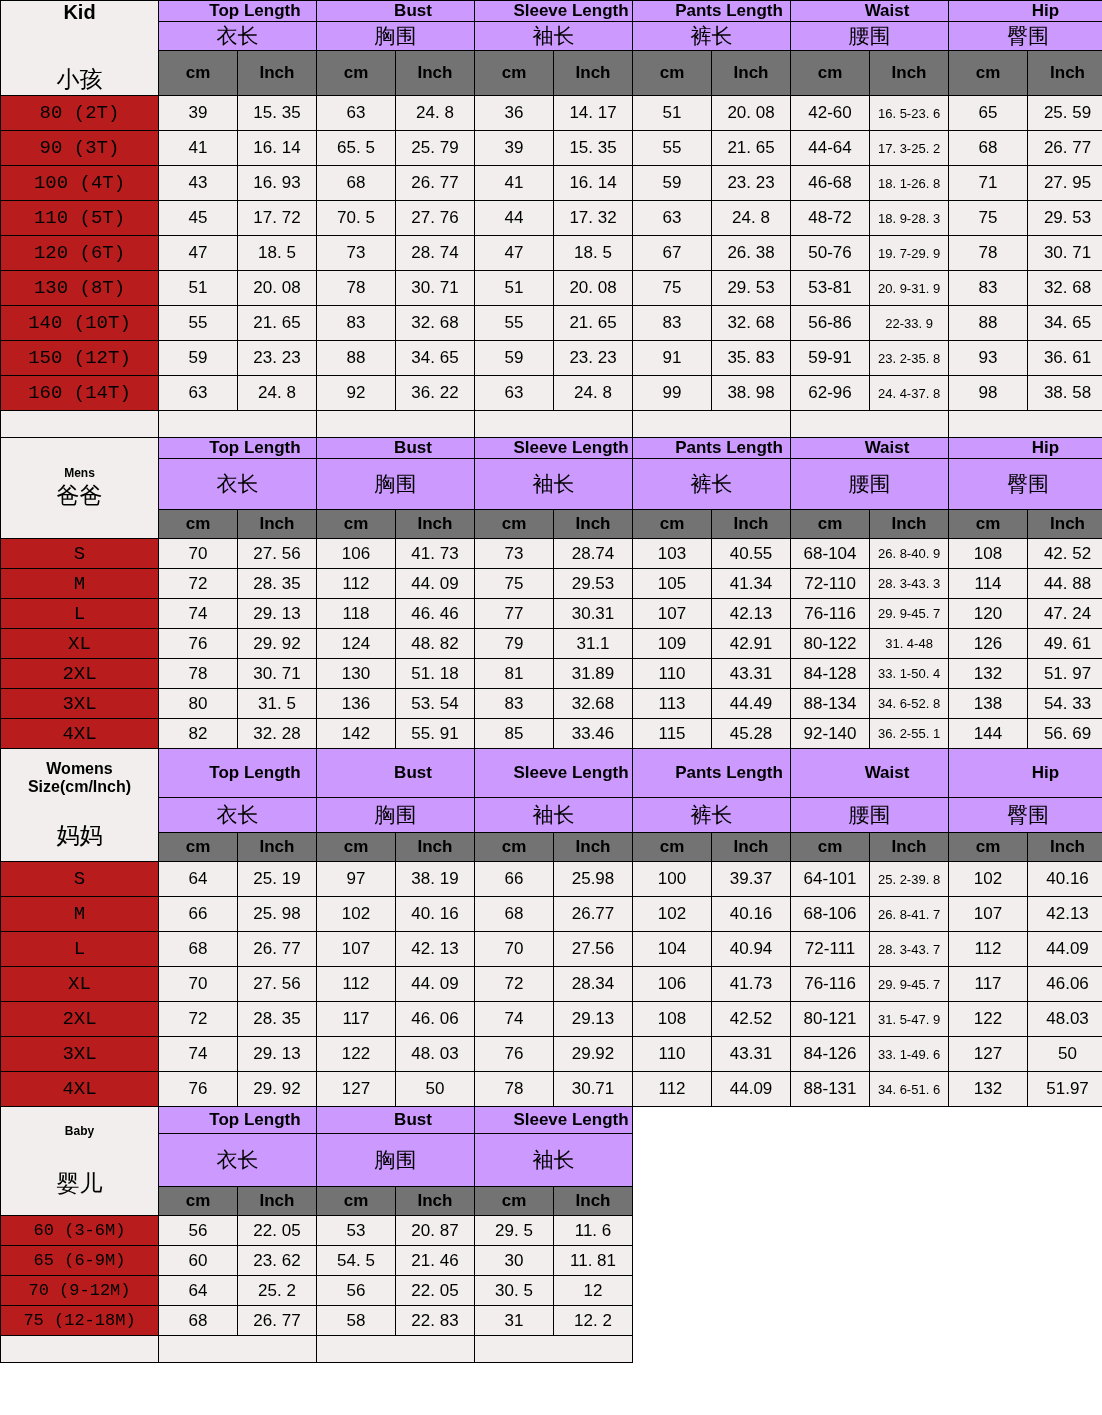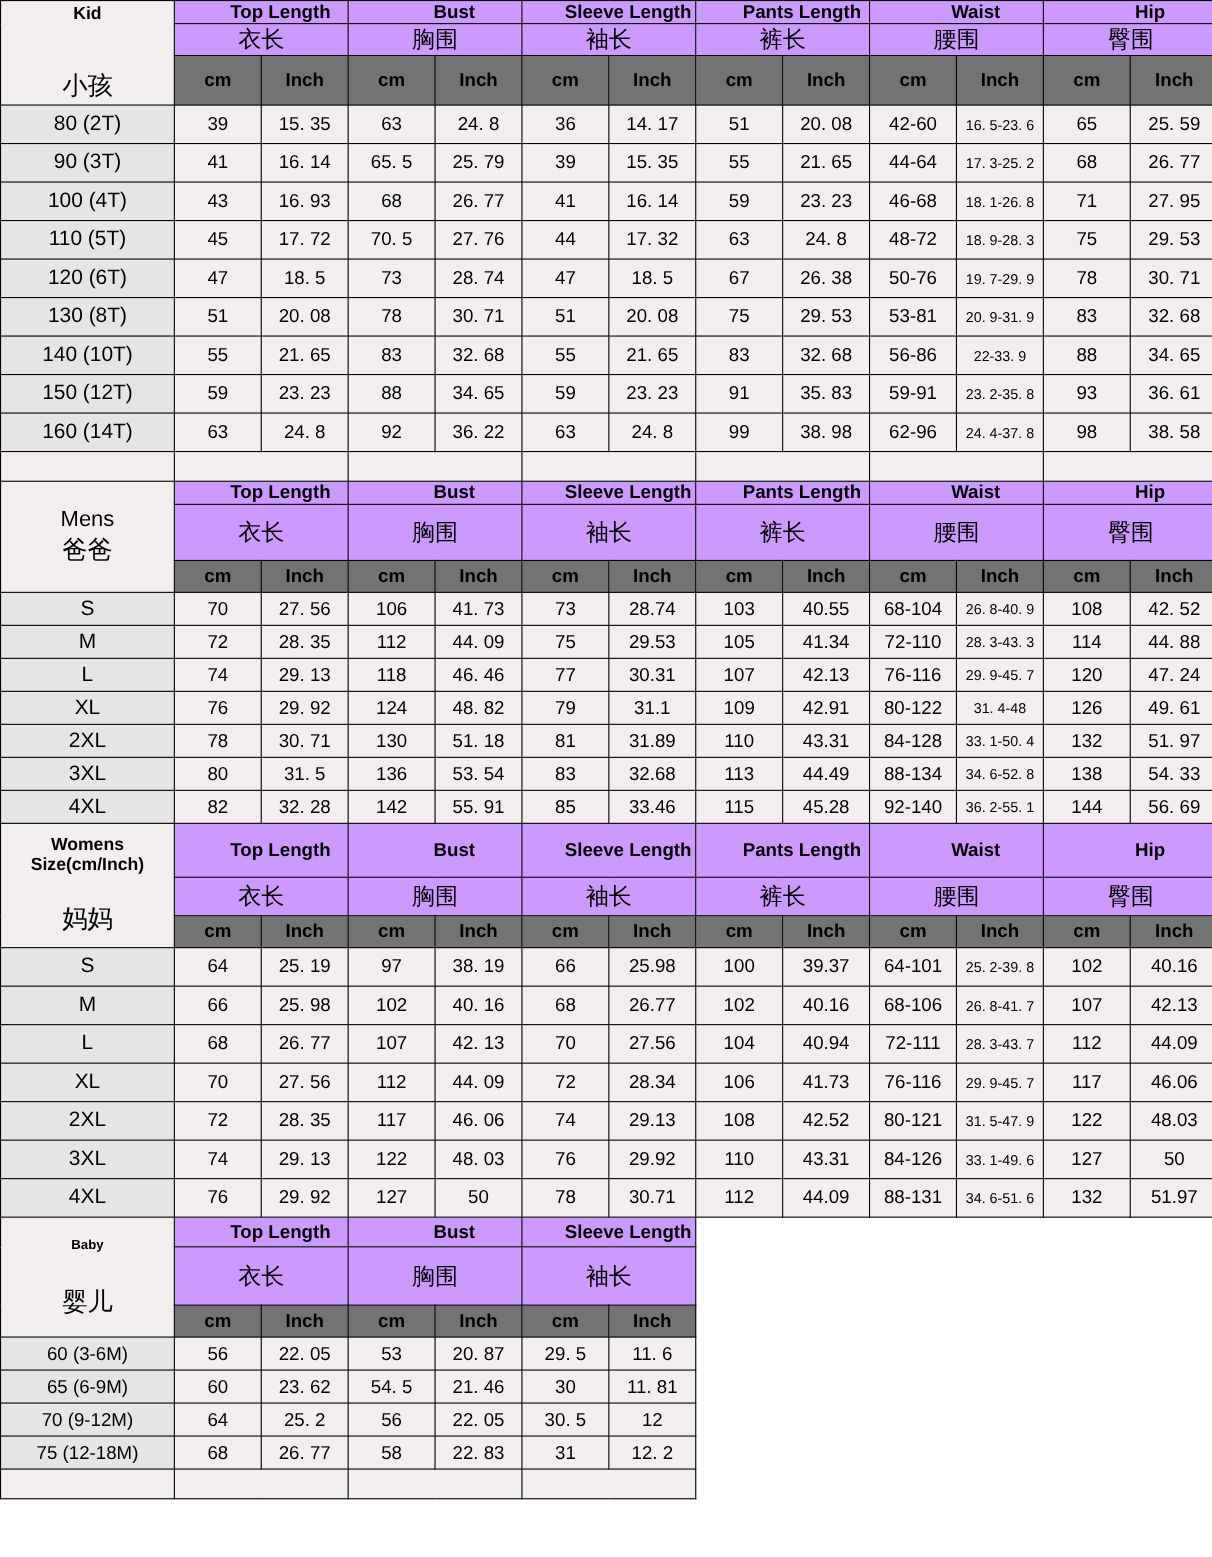--- a/index.html
+++ b/index.html
@@ -4,21 +4,21 @@
 <style>
   html,body{margin:0;padding:0;background:#ffffff;}
   body{font-family:"Liberation Sans", sans-serif;}
   .page{width:1102px;height:1415px;position:relative;background:#fff;}
   table{border-collapse:collapse;table-layout:fixed;}
   td,th{border:1px solid #000;padding:0;text-align:center;vertical-align:middle;font-weight:normal;color:#000;}
   .hdr-purple{background:#cc99ff;font-weight:bold;}
   .hdr-purple-cn{background:#cc99ff;font-size:21px;}
   .hdr-green{background:#737373;font-weight:bold;font-size:17px;}
   .corner{background:#f2eeee;font-weight:bold;font-size:16px;}
-  .sizecell{background:#e5e5e5;font-size:19px;}
+  .sizecell{background:#b91c1c;font-size:19px;font-family:Liberation Mono, monospace;}
   .val{background:#f2eeee;font-size:17px;}
   .val-small{background:#f2eeee;font-size:13px;}
   .blank{background:#f2eeee;}
   .grouphdr{font-size:17px;padding-left:35px;}
   .spacer-row td{background:#f2eeee;height:26px;border:1px solid #000;}
 </style>
 </head>
 <body>
 
 <div class="page">
@@ -35,21 +35,21 @@
         <col style="width:79px">
         <col style="width:79px">
       <col style="width:79px">
         <col style="width:79px">
         <col style="width:79px">
         <col style="width:80px">
     </colgroup>
     <tbody>
         <tr>
       <td class="corner" rowspan="3" style="height:null">
-        <div style="font-size:16px;font-weight:bold;">Kid</div>
+        <div style="font-size:20px;font-weight:bold;">Kid</div>
         <div style="font-size:23px;font-weight:normal;margin-top:40px;">小孩</div>
       </td>
       <td class="hdr-purple grouphdr" colspan="2">Top Length</td>
       <td class="hdr-purple grouphdr" colspan="2">Bust</td>
       <td class="hdr-purple grouphdr" colspan="2">Sleeve Length</td>
       <td class="hdr-purple grouphdr" colspan="2">Pants Length</td>
       <td class="hdr-purple grouphdr" colspan="2">Waist</td>
       <td class="hdr-purple grouphdr" colspan="2">Hip</td>
     </tr>
     <tr>
@@ -215,21 +215,21 @@
       <td colspan="2"></td>
       <td colspan="2"></td>
       <td colspan="2"></td>
       <td colspan="2"></td>
       <td colspan="2"></td>
       <td colspan="2"></td>
     </tr>
 
     <tr>
       <td class="corner" rowspan="3">
-        <div style="font-size:20px;font-weight:normal;">Mens</div>
+        <div style="font-size:12px;font-weight:bold;">Mens</div>
         <div style="font-size:23px;font-weight:normal;">爸爸</div>
       </td>
       <td class="hdr-purple grouphdr" colspan="2">Top Length</td>
       <td class="hdr-purple grouphdr" colspan="2">Bust</td>
       <td class="hdr-purple grouphdr" colspan="2">Sleeve Length</td>
       <td class="hdr-purple grouphdr" colspan="2">Pants Length</td>
       <td class="hdr-purple grouphdr" colspan="2">Waist</td>
       <td class="hdr-purple grouphdr" colspan="2">Hip</td>
     </tr>
     <tr>

